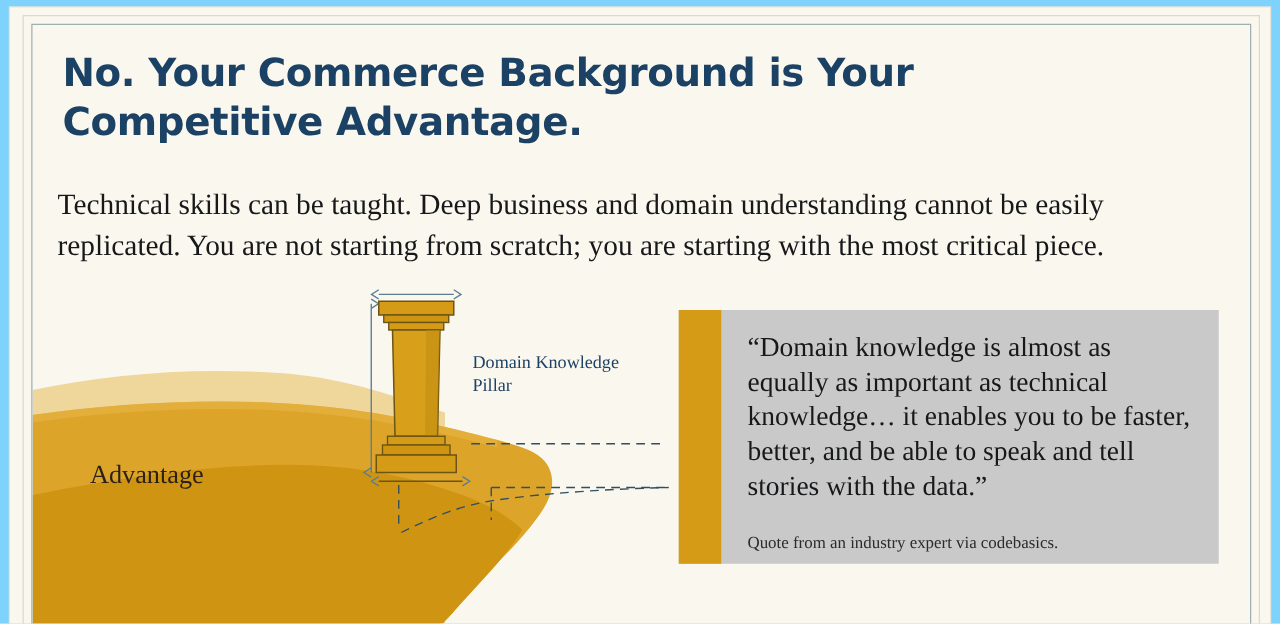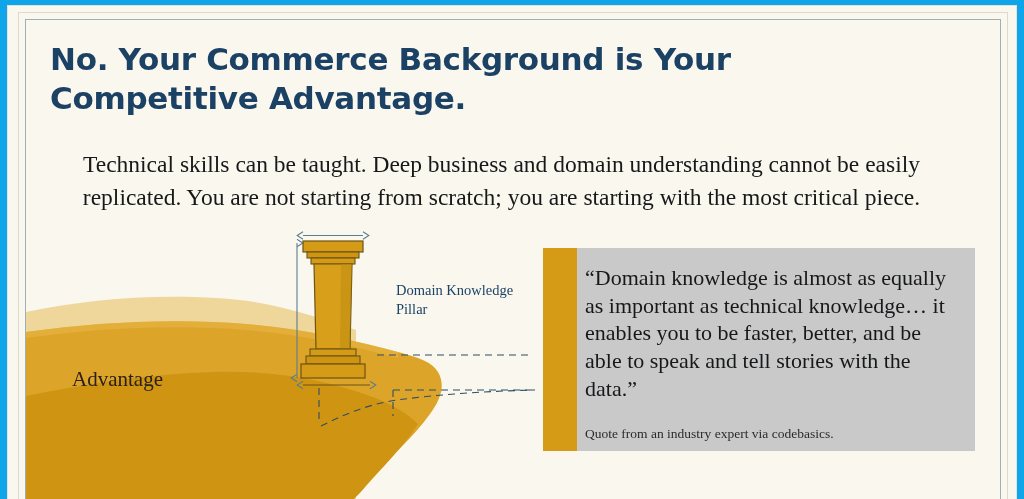--- a/index.html
+++ b/index.html
@@ -7,21 +7,21 @@
     padding: 0;
     background: #f2efe6;
   }
   body {
     font-family: "Liberation Serif", serif;
   }
   .slide {
     position: relative;
     width: 1024px;
     height: 499px;
-    background: #0ea5e9;
+    background: #7dd3fc;
     overflow: hidden;
   }
   
   .paper {
     position: absolute;
     left: 8px;
     top: 6px;
     width: 1008px;
     height: 493px;
     background: #faf7ee;
@@ -69,43 +69,42 @@
     font-weight: bold;
     font-size: 31px;
     line-height: 1.27;
     letter-spacing: -0.3px;
     color: #1b4164;
   }
 
   
   .lede {
     position: absolute;
-    left: 59px;
+    left: 46px;
     top: 148px;
     width: 885px;
     font-family: "Liberation Serif", serif;
     font-size: 23.5px;
     line-height: 1.42;
     color: #17181a;
-    text-align: center;
   }
 
   
   .pillar-group {
     position: absolute;
     left: 285px;
     top: 228px;
     width: 300px;
     height: 175px;
   }
   .pillar-group svg { display: block; overflow: visible; }
 
   .pillar-label {
     position: absolute;
-    left: 396px;
+    left: 378px;
     top: 281px;
     width: 140px;
     font-family: "Liberation Serif", serif;
     font-size: 14.5px;
     line-height: 1.33;
     color: #1b4164;
   }
 
   .commerce-label {
     position: absolute;
@@ -126,21 +125,21 @@
     background: #c9c9c9;
     display: flex;
   }
   .quote-accent {
     width: 34px;
     flex: 0 0 34px;
     background: #d69b16;
   }
   .quote-body {
     flex: 1 1 auto;
-    padding: 16px 18px 0 8px;
+    padding: 16px 18px 0 21px;
     box-sizing: border-box;
   }
   .quote-text {
     font-family: "Liberation Serif", serif;
     font-size: 22px;
     line-height: 1.26;
     color: #17181a;
   }
   .quote-source {
     margin-top: 23px;

